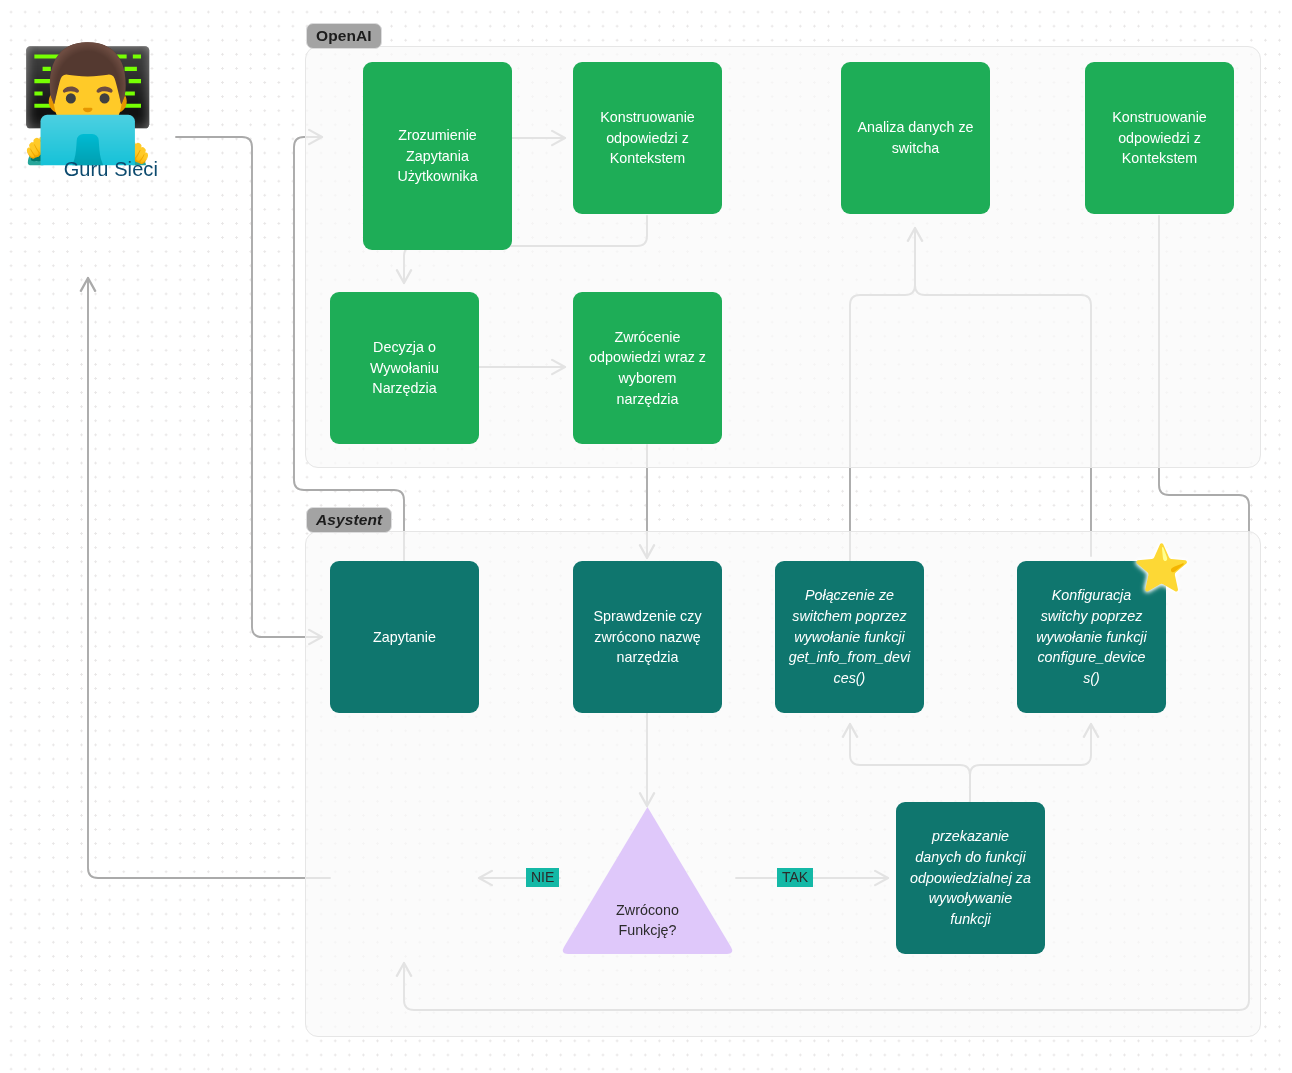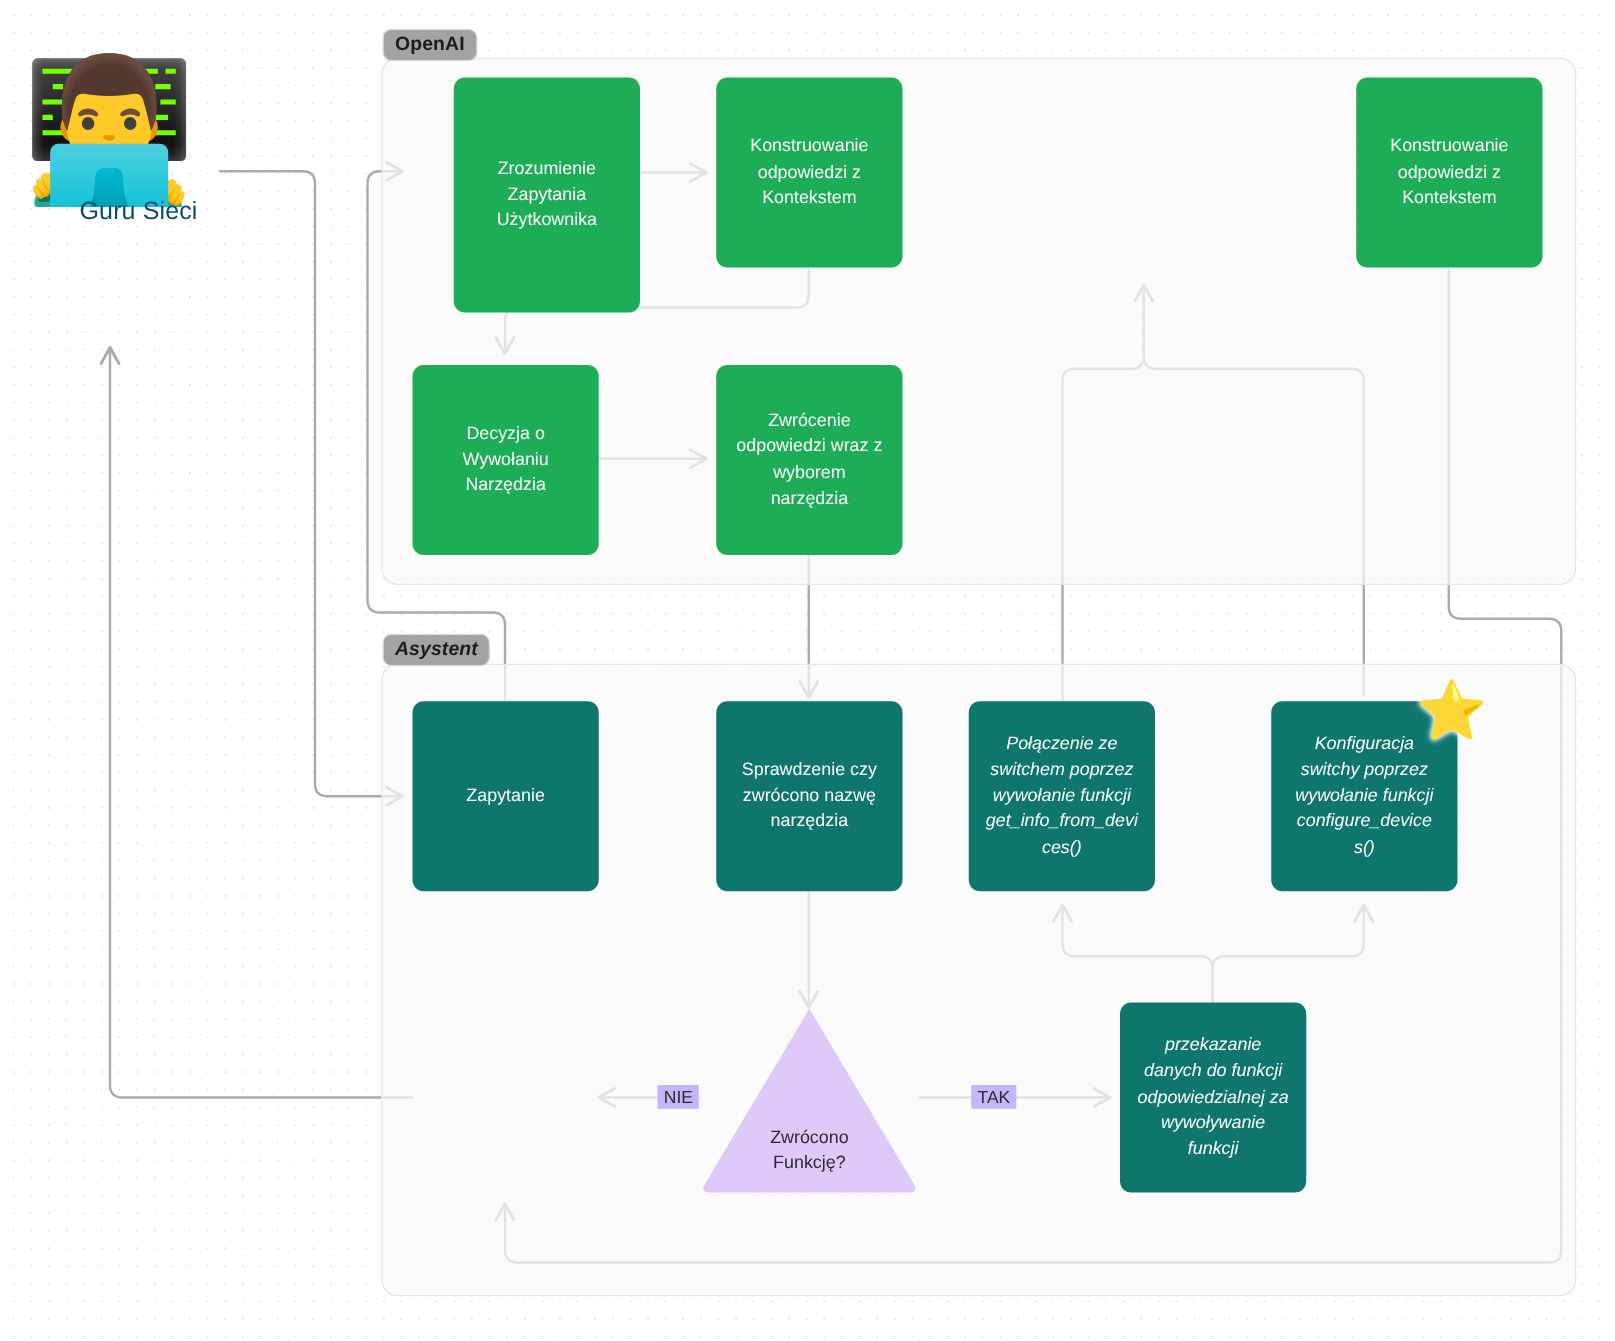--- a/index.html
+++ b/index.html
@@ -83,21 +83,21 @@
     font-size: 14.3px;
     line-height: 1.45;
     white-space: pre-line;
   }
 
   
   .edge-label {
     position: absolute;
     font-size: 14px;
     color: #2b2b2b;
-    background: #c4b5fd;
+    background: #14b8a6;
     padding: 1px 5px;
     z-index: 6;
     line-height: 1.2;
   }
 
   
   #actor { position: absolute; z-index: 5; text-align: center; }
   #actor .glyph { font-size: 112px; line-height: 1; }
   #actor .caption {
     font-size: 20px;
@@ -175,20 +175,24 @@
 Zapytania
 Użytkownika</span>
   </div>
 
   <div class="node green" style="left:573px; top:62px; width:149px; height:152px;">
     <span>Konstruowanie
 odpowiedzi z
 Kontekstem</span>
   </div>
 
+  <div class="node green" style="left:841px; top:62px; width:149px; height:152px;">
+    <span>Analiza danych ze
+switcha</span>
+  </div>
 
   <div class="node green" style="left:1085px; top:62px; width:149px; height:152px;">
     <span>Konstruowanie
 odpowiedzi z
 Kontekstem</span>
   </div>
 
   <div class="node green" style="left:330px; top:292px; width:149px; height:152px;">
     <span>Decyzja o
 Wywołaniu

